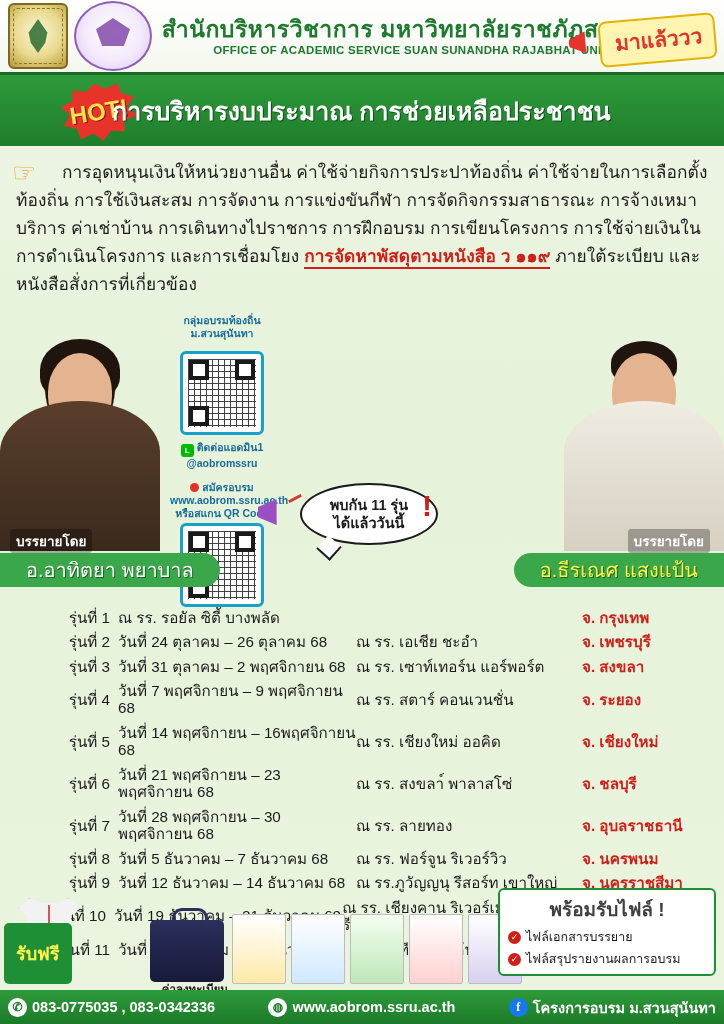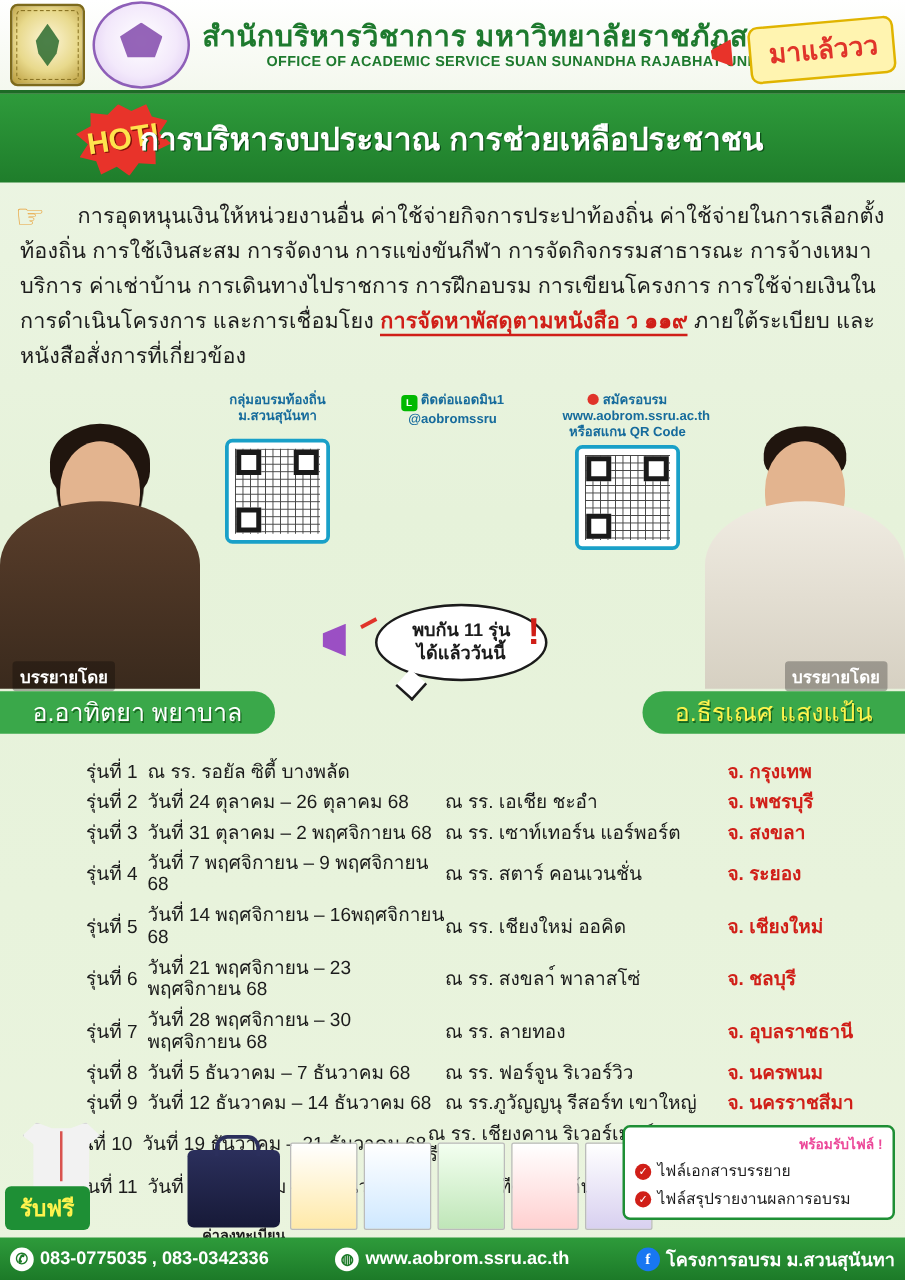--- a/index.html
+++ b/index.html
@@ -170,21 +170,21 @@
   }
   .speaker.right .sp-hair { width: 66px; margin-left: -33px; height: 44px; bottom: 166px; }
   .sp-hairside {
     position: absolute; bottom: 92px; left: 50%; margin-left: -44px;
     width: 88px; height: 78px;
     background: radial-gradient(ellipse at 50% 0%, #20150e 56%, rgba(32,21,14,0) 58%);
   }
 
   .qr-zone {
     position: absolute; left: 170px; right: 170px; top: 8px;
-    display: flex; justify-content: space-between; gap: 6px;
+    display: flex; justify-content: space-between; gap: 6px; flex-direction: column;
   }
   .qr-col { width: 104px; text-align: center; }
   .qr-cap {
     font-size: 10.5px; color: #166b9c; line-height: 1.25; min-height: 34px;
     font-weight: bold;
   }
   .qr-box {
     width: 84px; height: 84px; margin: 3px auto 0;
     background: #ffffff; border: 3px solid #19a0c8; border-radius: 6px;
     position: relative; padding: 5px;
@@ -303,21 +303,21 @@
 
   
   .bottom {
     position: absolute; left: 0; right: 0; bottom: 34px;
     height: 98px;
   }
   .free-badge {
     position: absolute; left: 4px; bottom: 6px;
     background: #1e8f35; color: #fff34d;
     font-size: 18px; font-weight: bold;
-    padding: 3px 12px; border-radius: 5px;
+    padding: 16px 12px; border-radius: 5px;
   }
   .shirt {
     position: absolute; left: 18px; bottom: 34px;
     width: 62px; height: 58px;
     background: #f2f2f2; border: 1px solid #cfcfcf;
     clip-path: polygon(18% 0%, 38% 8%, 62% 8%, 82% 0%, 100% 18%, 86% 30%, 86% 100%, 14% 100%, 14% 30%, 0% 18%);
   }
   .shirt::after {
     content: ""; position: absolute; left: 50%; top: 6px; width: 2px; height: 40px;
     background: #d9534f; margin-left: -1px;
@@ -354,21 +354,21 @@
     font-size: 11.5px; color: #1b1b1b; font-weight: bold; line-height: 1.25;
   }
   .price-tag .amt { color: #d01f18; font-size: 14px; }
   .right-notes {
     position: absolute; right: 8px; bottom: 14px;
     width: 218px;
     background: #ffffff; border: 2px solid #1e8f35; border-radius: 6px;
     padding: 4px 8px;
   }
   .rn-title {
-    text-align: right; font-size: 11px; font-weight: bold; color: #ec4899;
+    text-align: center; font-size: 19px; font-weight: bold; color: #404040;
     margin-bottom: 2px;
   }
   .rn-item {
     font-size: 12.5px; color: #1b1b1b; padding: 1px 0;
     display: flex; align-items: center; gap: 5px;
   }
   .check {
     display: inline-block; width: 13px; height: 13px; border-radius: 50%;
     background: #d01f18; color: #fff; font-size: 9px; line-height: 13px;
     text-align: center; flex: 0 0 auto;

